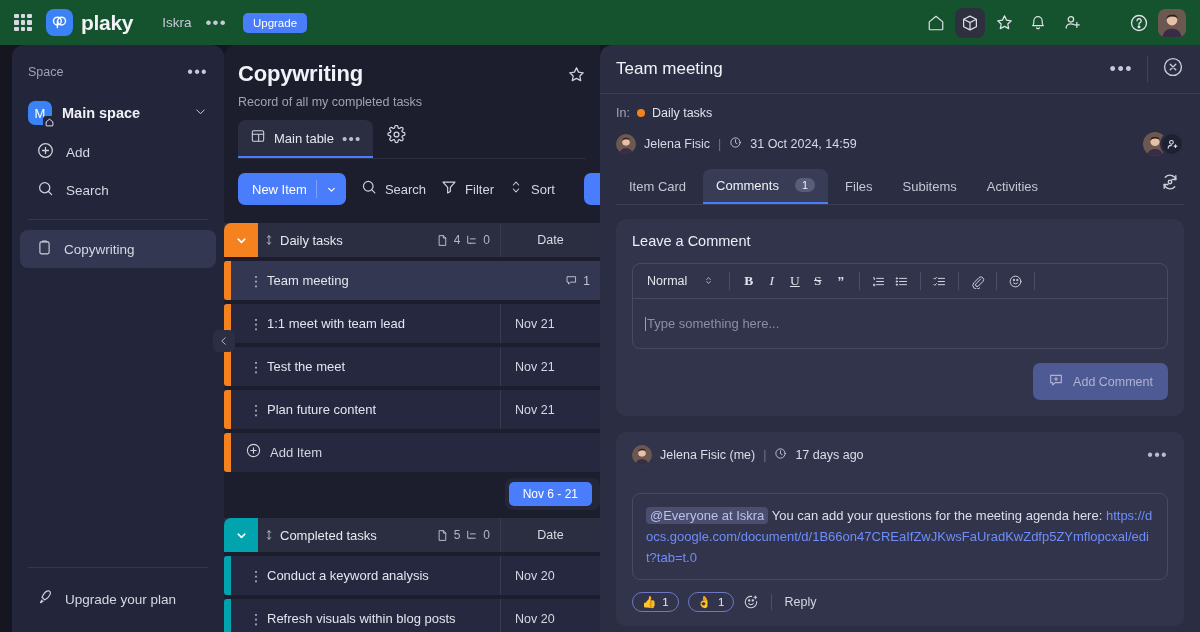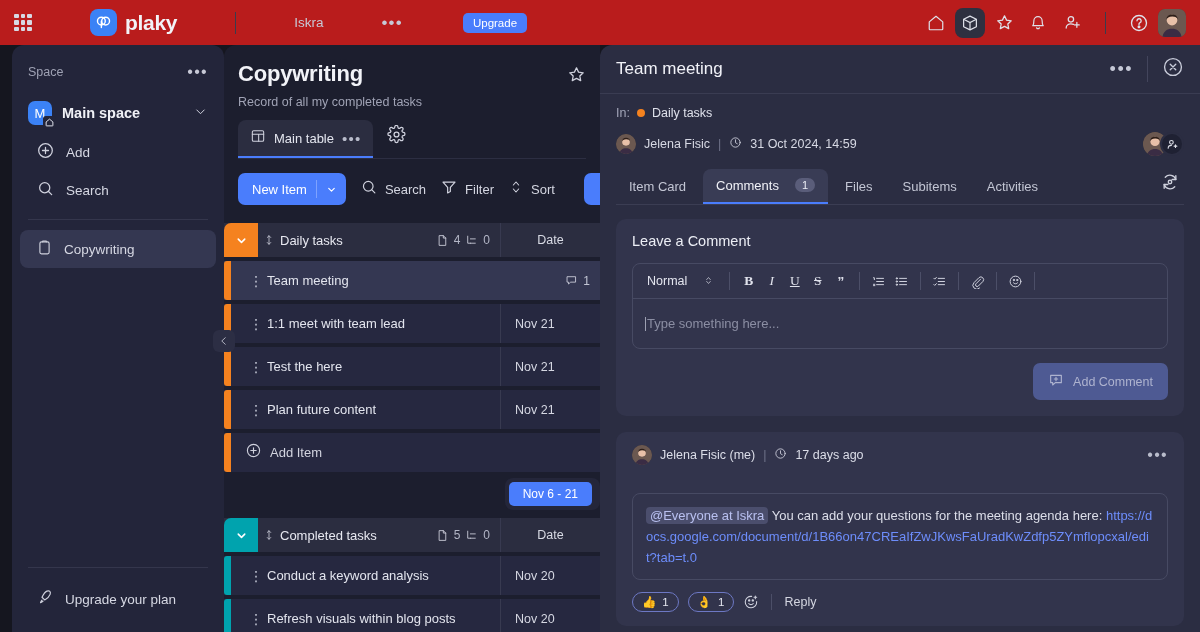--- a/index.html
+++ b/index.html
@@ -8,21 +8,21 @@
     background: #15161f;
     font-family: "Liberation Sans", sans-serif;
     color: #e6e7ee;
     overflow: hidden;
   }
   .app { position: relative; width: 1200px; height: 632px; background:#15161f; }
 
   
   .topbar {
     position:absolute; top:0; left:0; width:1200px; height:45px;
-    background:#b91c1c; display:flex; align-items:center; padding:0 14px;gap:44px;
+    background:#14532d; display:flex; align-items:center; padding:0 14px;
   }
   .grid-icon { width:18px; height:18px; display:grid; grid-template-columns:repeat(3,1fr);
     grid-template-rows:repeat(3,1fr); gap:2px; cursor:pointer; margin-right:14px; }
   .grid-icon i { background:#d7d9e4; border-radius:1px; display:block; }
   .logo-wrap { display:flex; align-items:center; gap:8px; }
   .logo-mark { width:27px; height:27px; border-radius:8px; background:#3b82f6;
     display:flex; align-items:center; justify-content:center; }
   .logo-text { font-size:21px; font-weight:600; color:#f2f3f7; letter-spacing:-0.3px; }
   .topdiv { width:1px; height:22px; background:#3a3c4d; margin:0 14px; }
   .workspace-name { font-size:13.5px; color:#c7c9d6; }
@@ -457,21 +457,21 @@
           <div class="row-drag">⋮</div>
           <span class="row-name">1:1 meet with team lead</span>
           <div class="row-right"></div>
           <div class="cell-date">Nov 21</div>
         </div>
 
         <div class="row">
           <div class="row-color" style="background:#f5821f;"></div>
           <div class="row-gap"></div>
           <div class="row-drag">⋮</div>
-          <span class="row-name">Test the here</span>
+          <span class="row-name">Test the meet</span>
           <div class="row-right"></div>
           <div class="cell-date">Nov 21</div>
         </div>
 
         <div class="row">
           <div class="row-color" style="background:#f5821f;"></div>
           <div class="row-gap"></div>
           <div class="row-drag">⋮</div>
           <span class="row-name">Plan future content</span>
           <div class="row-right"></div>

